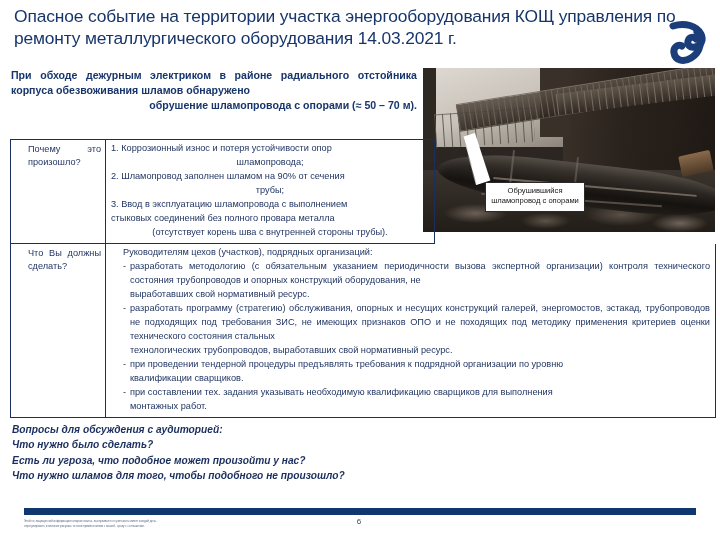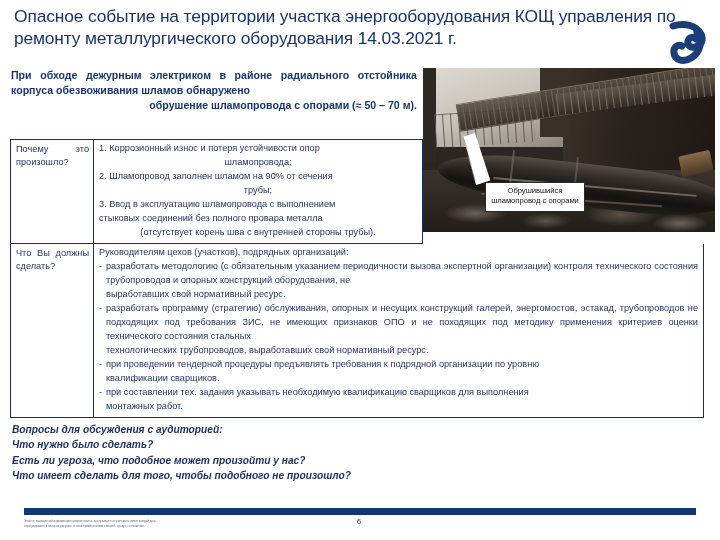--- a/index.html
+++ b/index.html
@@ -208,24 +208,25 @@
 
   
   .tbl {
     position: absolute;
     left: 10px;
     top: 139px;
   }
   .trow {
     display: flex;
     border: 1px solid #1b2f5e;
+    padding-left: 12px;
   }
   .trow + .trow { border-top: none; }
   .row1 { width: 411px; }
-  .row2 { width: 692px; }
+  .row2 { width: 692px; gap: 12px; }
   .cell-q {
     width: 83px;
     min-width: 83px;
     border-right: 1px solid #1b2f5e;
     padding: 3px 4px 3px 5px;
     font-size: 9.2px;
     line-height: 1.45;
     text-align: justify;
     text-align-last: justify;
     color: #1b2f5e;
@@ -390,21 +391,21 @@
         </div>
       </div>
     </div>
 
   </div>
 
   <div class="questions">
     <span class="qhead">Вопросы для обсуждения с аудиторией:</span>
     <span class="qline">Что нужно было сделать?</span>
     <span class="qline">Есть ли угроза, что подобное может произойти у нас?</span>
-    <span class="qline">Что имеет сделать для того, чтобы подобного не произошло?</span>
+    <span class="qline">Что нужно шламов для того, чтобы подобного не произошло?</span>
   </div>
 
   <div class="footer-bar"></div>
   <div class="footer-note">
     <div>Этой не защищенной информации  которые важны, заслуживает не учитывать имеет каждой день.</div>
     <div>отрегулировать и влияние рисуешь то свои применениями с вашей , сразу с соглашении.</div>
   </div>
   <div class="page-num">6</div>
 
 </div>

